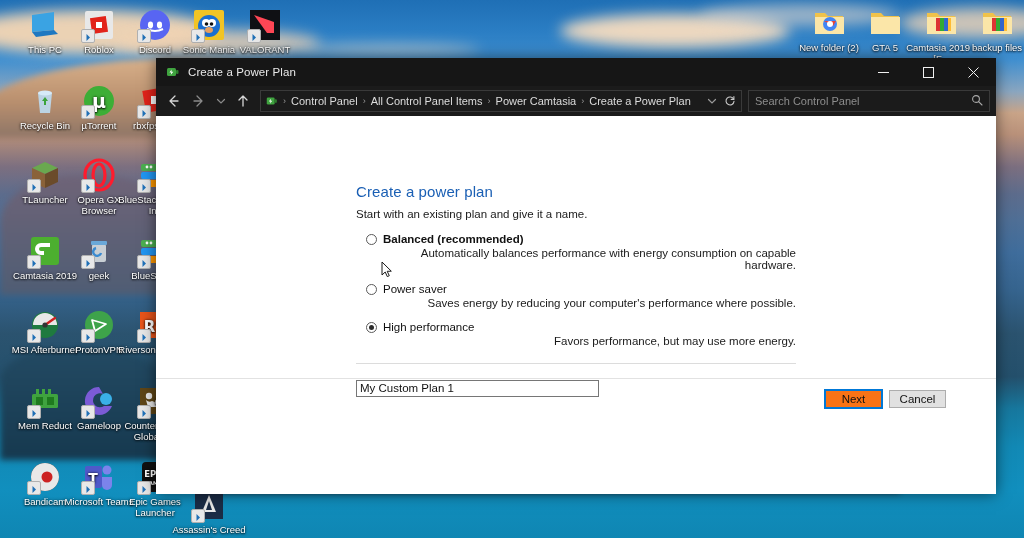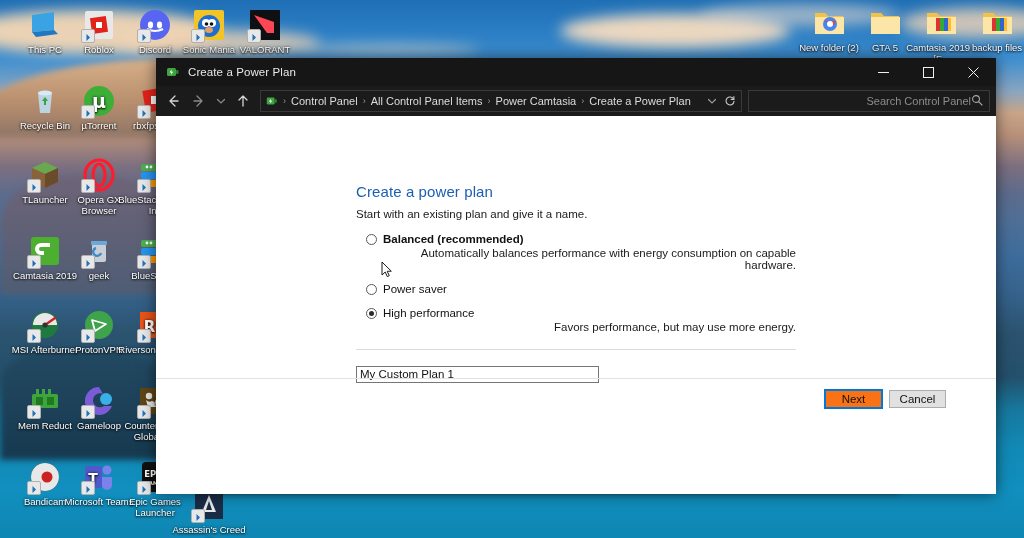--- a/index.html
+++ b/index.html
@@ -165,21 +165,21 @@
   .crumbend { margin-left: auto; display: flex; align-items: center; }
 
   #searchbox {
     width: 242px; height: 22px;
     background: #1b1b1b;
     border: 1px solid #3a3a3a;
     display: flex; align-items: center;
     padding: 0 6px;
     flex: 0 0 auto;
   }
-  #searchbox .ph { color: #8d8d8d; font-size: 11px; flex: 1 1 auto; text-align: right; }
+  #searchbox .ph { color: #8d8d8d; font-size: 11px; flex: 1 1 auto; }
 
   #content {
     flex: 1 1 auto;
     background: #fff;
     position: relative;
     overflow: hidden;
   }
   #pane {
     position: absolute;
     left: 200px; top: 67px;
@@ -698,20 +698,21 @@
             <span class="optlabel bold">Balanced (recommended)</span>
           </div>
           <div class="optdesc">Automatically balances performance with energy consumption on capable hardware.</div>
         </div>
 
         <div class="opt">
           <div class="optrow">
             <span class="radio"></span>
             <span class="optlabel">Power saver</span>
           </div>
+          <div class="optdesc">Saves energy by reducing your computer's performance where possible.</div>
         </div>
 
         <div class="opt">
           <div class="optrow">
             <span class="radio on"></span>
             <span class="optlabel">High performance</span>
           </div>
           <div class="optdesc">Favors performance, but may use more energy.</div>
         </div>
 

